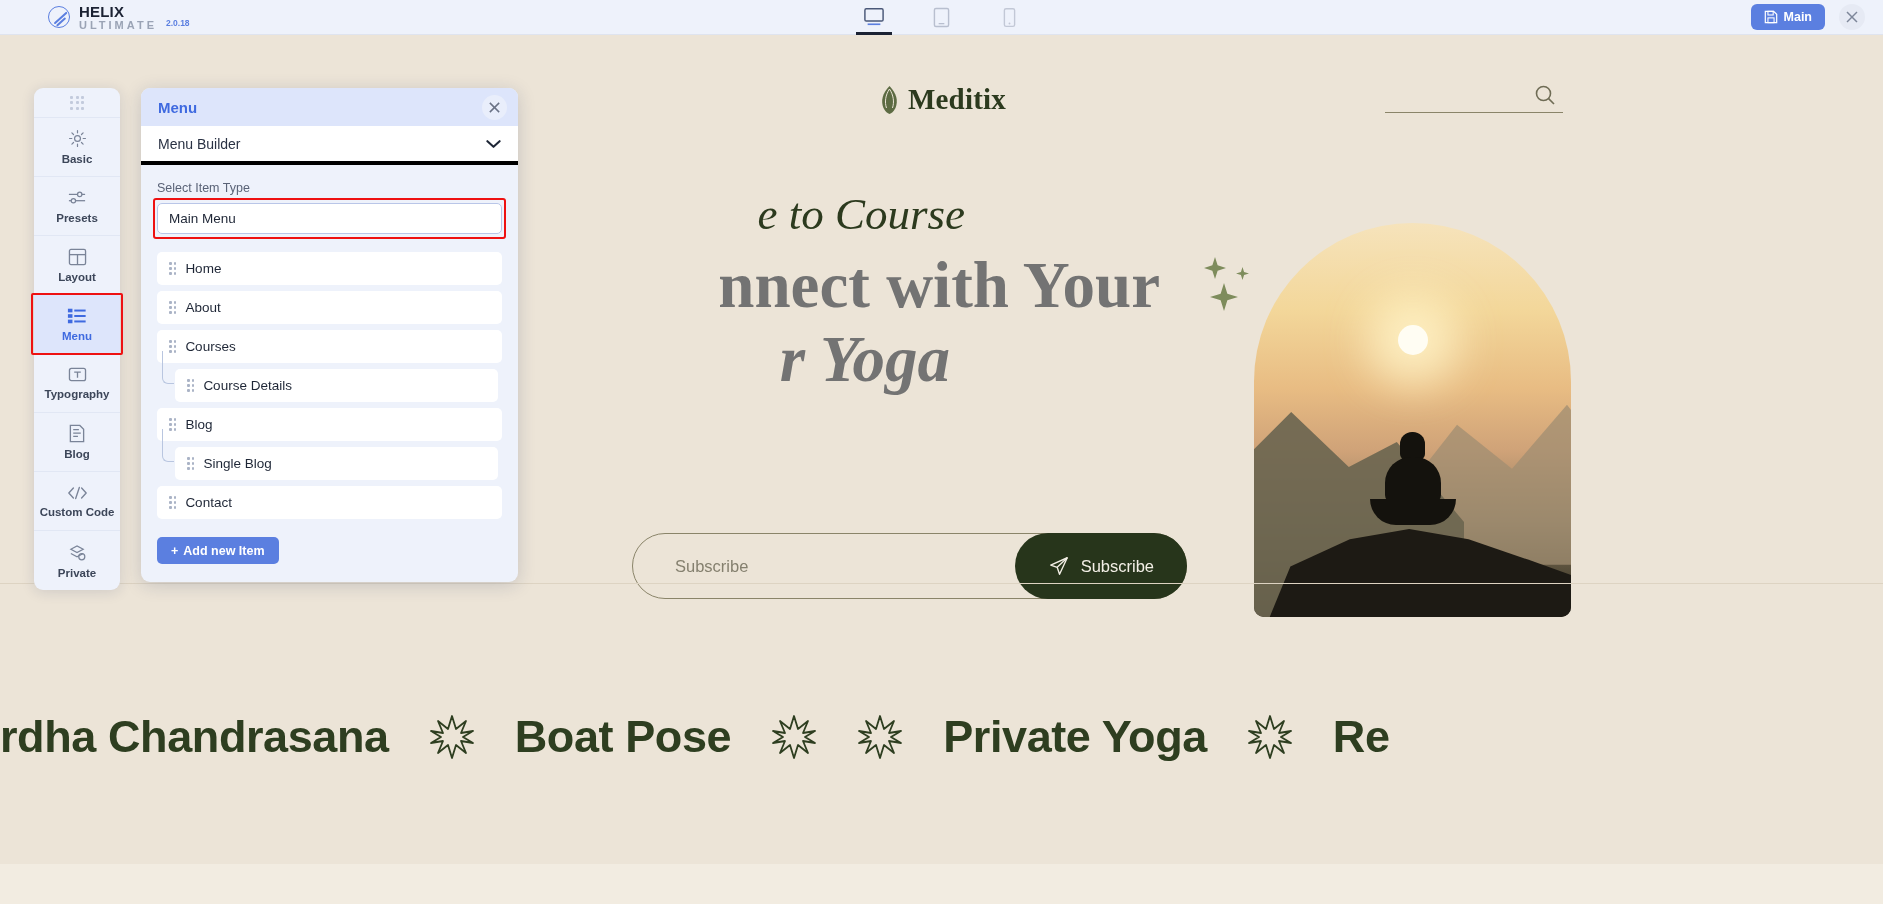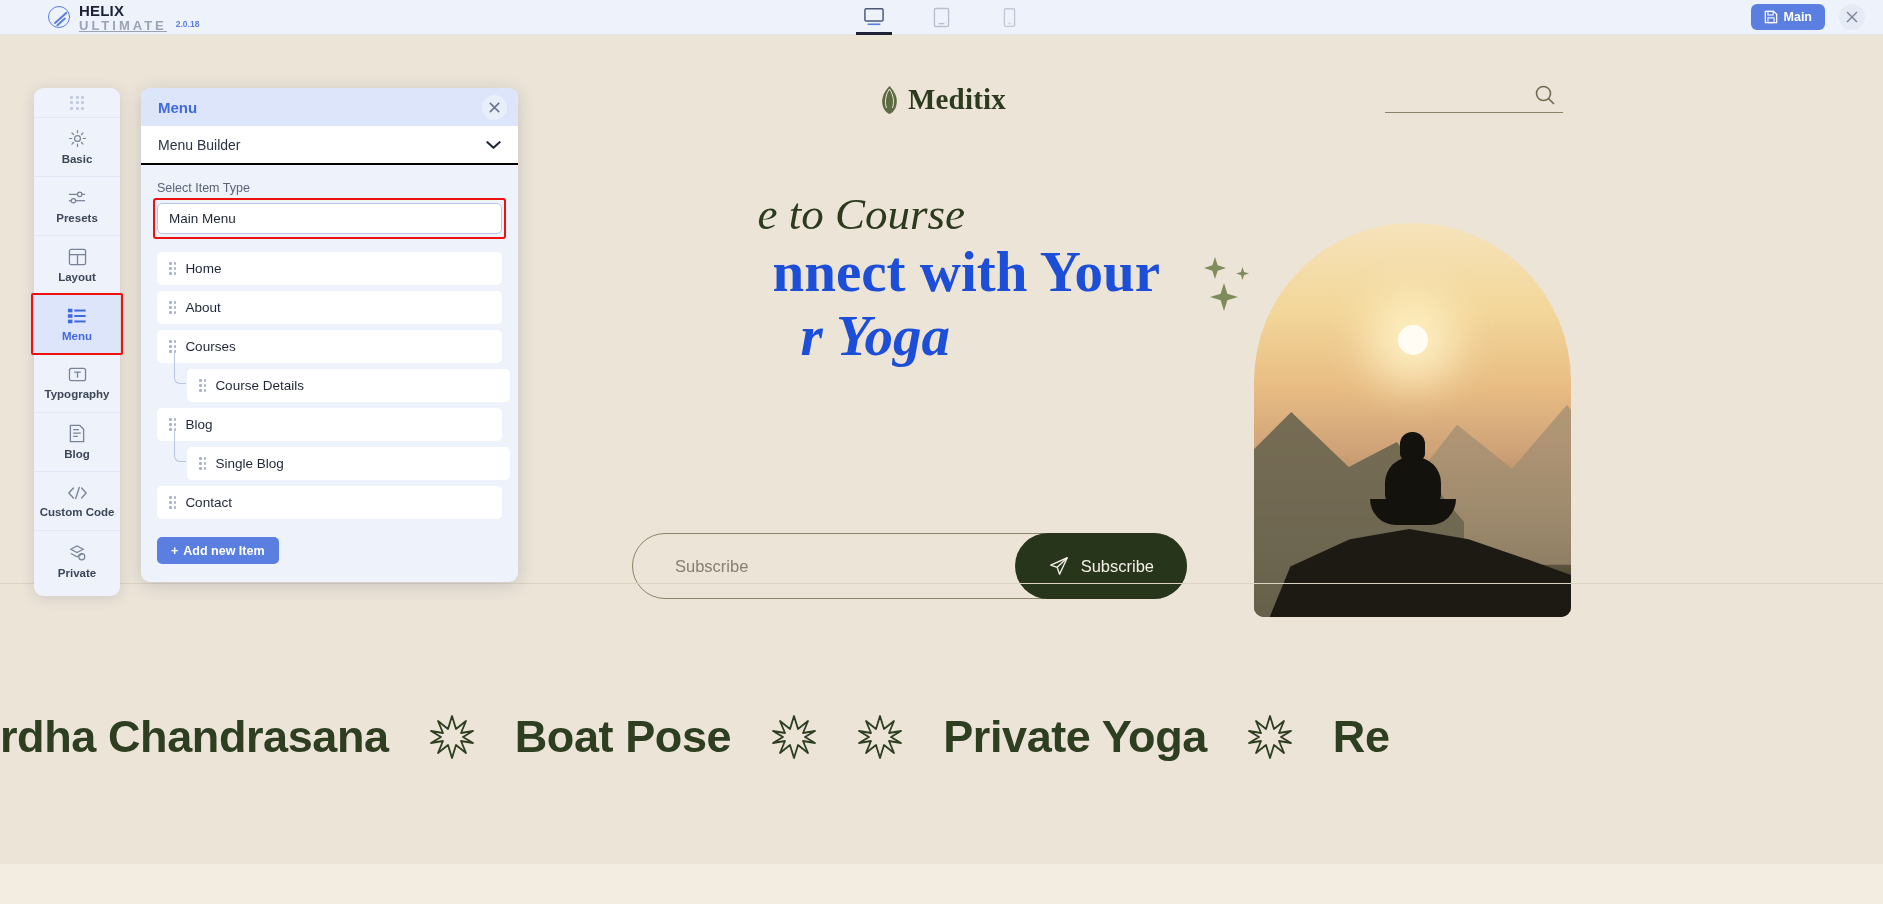--- a/index.html
+++ b/index.html
@@ -27,23 +27,22 @@
   .brand-logo span {
     position: absolute; left: 3px; top: 10px; width: 17px; height: 1.6px;
     background: #5b7fe0; transform: rotate(-42deg); border-radius: 2px;
   }
   .brand-logo span:nth-child(2) { top: 14px; left: 6px; width: 12px; }
   .brand-text { line-height: 1; }
   .brand-title {
     font-size: 15px; font-weight: 700; color: #1b2233; letter-spacing: .2px;
   }
   .brand-sub {
-    font-size: 13px; letter-spacing: 3px; color: #9aa3b5; font-weight: 600;
+    font-size: 11px; letter-spacing: 3px; color: #9aa3b5; font-weight: 600;
     margin-top: 1px;
-    text-decoration: underline;
   }
   .brand-ver {
     font-size: 8.5px; color: #5b7fe0; font-weight: 700; align-self: flex-end;
     margin-bottom: 3px;
   }
   .devices {
     position: absolute; left: 50%; transform: translateX(-50%);
     display: flex; align-items: center; gap: 26px; height: 35px;
   }
   .dev {
@@ -101,21 +100,21 @@
     position: absolute; left: 0px; top: 155px; width: 1160px;
     text-align: right; padding-right: 0;
   }
   .hero-sub {
     font-family: "Liberation Serif", serif; font-style: italic;
     font-size: 45px; color: #2c3a1e; line-height: 1.1;
     padding-right: 195px;
   }
   .hero-h1 {
     font-family: "Liberation Serif", serif; font-weight: 700;
-    font-size: 57px; color: #1d4ed8; line-height: 1.14; margin-top: 0;
+    font-size: 65px; color: #737373; line-height: 1.14; margin-top: 8px;
     padding-right: 0px;
   }
   .hero-h1 .l2 { font-style: italic; font-weight: 700; padding-right: 210px; display:block; }
 
   .subscribe-row {
     position: absolute; left: 632px; top: 498px; width: 555px; height: 66px;
   }
   .sub-input {
     width: 100%; height: 66px; border-radius: 34px; border: 1px solid #8a8469;
     background: transparent; padding: 0 190px 0 42px; font-size: 16.5px;
@@ -181,21 +180,21 @@
   .preview-bottom {
     position: absolute; left: 0; bottom: 0; width: 1883px; height: 40px;
     background: #f2ece1;
   }
 
   
   .tools {
     position: absolute; left: 34px; top: 88px; width: 86px;
     background: #eef2fb; border-radius: 9px;
     box-shadow: 0 2px 14px rgba(30,45,90,.14);
-    z-index: 55; padding-bottom: 6px;
+    z-index: 55; padding-bottom: 0;
   }
   .tools-handle {
     height: 30px; display: flex; align-items: center; justify-content: center;
     border-bottom: 1px solid #e1e7f4;
   }
   .dots9 { display: grid; grid-template-columns: repeat(3, 3px); gap: 2.5px; }
   .dots9 i { width: 3px; height: 3px; background: #c3cbdd; border-radius: 1px; display: block; }
   .tool {
     height: 59px; display: flex; flex-direction: column; align-items: center;
     justify-content: center; gap: 5px; cursor: pointer;
@@ -221,21 +220,21 @@
     padding: 0 11px 0 17px;
   }
   .panel-title { font-size: 15px; font-weight: 700; color: #3f6ae0; }
   .panel-x {
     margin-left: auto; width: 25px; height: 25px; border-radius: 50%;
     background: #e9eefb; display: flex; align-items: center; justify-content: center;
     cursor: pointer; color: #6b7governo;
   }
   .accordion {
     height: 39px; background: #fff; display: flex; align-items: center;
-    padding: 0 17px; cursor: pointer; border-bottom: 2px solid #000000;
+    padding: 0 17px; cursor: pointer; border-bottom: 4px solid #000000;
   }
   .accordion-label { font-size: 14px; color: #2a3244; }
   .accordion .chev { margin-left: auto; }
   .panel-body { padding: 16px 16px 18px; }
   .field-label { font-size: 12.5px; color: #5a6377; margin-bottom: 8px; }
   .select-wrap { position: relative; margin-bottom: 18px; }
   .select-box {
     height: 31px; background: #fff; border: 1px solid #b9c6e8; border-radius: 5px;
     display: flex; align-items: center; padding: 0 11px; font-size: 13.5px;
     color: #1e2636; cursor: pointer;
@@ -243,21 +242,21 @@
   .select-box .chev { margin-left: auto; }
   .select-wrap.hl::after {
     content: ""; position: absolute; left: -4px; top: -5px; right: -4px; bottom: -5px;
     border: 2.5px solid #ee1111; border-radius: 3px; pointer-events: none;
   }
   .mi {
     background: #fff; border-radius: 5px; height: 33px; display: flex;
     align-items: center; gap: 9px; padding: 0 12px; margin-bottom: 6px;
     cursor: grab; position: relative;
   }
-  .mi.child { margin-left: 30px; width: calc(100% - 22px); }
+  .mi.child { margin-left: 18px; width: calc(100% - 22px); }
   .mi.child::before {
     content: ""; position: absolute; left: -13px; top: -18px; width: 11px; height: 32px;
     border-left: 1.4px solid #b9c6e0; border-bottom: 1.4px solid #b9c6e0;
     border-bottom-left-radius: 6px;
   }
   .dots6 { display: grid; grid-template-columns: repeat(2, 2.6px); gap: 2.2px; flex: 0 0 auto; }
   .dots6 i { width: 2.6px; height: 2.6px; background: #aab3c6; border-radius: 1px; display: block; }
   .mi-label { font-size: 13.5px; color: #1e2636; }
   .add-btn {
     margin-top: 12px; background: #5b7fe0; color: #fff; border: none;

